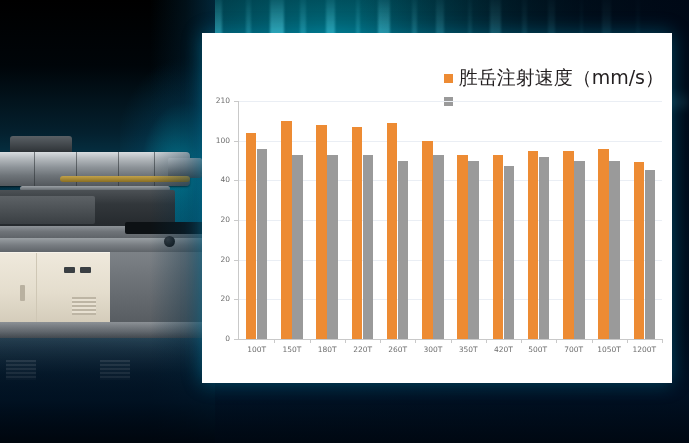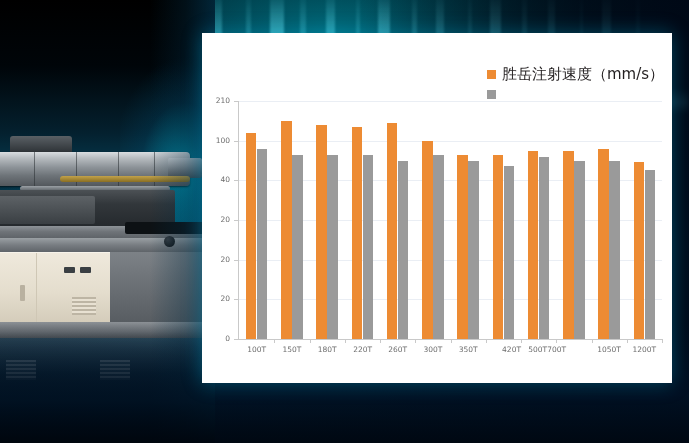--- a/index.html
+++ b/index.html
@@ -95,21 +95,21 @@
     background:#ffffff;
     box-shadow:0 0 18px rgba(0,180,230,.35);
   }
   .plot{position:absolute;left:0;top:0;width:470px;height:350px;}
 
   .legend{position:absolute;right:8px;top:32px;text-align:left;}
   .legend-row{display:flex;align-items:center;margin-bottom:6px;white-space:nowrap;}
   .lg-swatch{width:9px;height:9px;margin-right:6px;flex:0 0 auto;}
   .lg-swatch.o{background:#ED8B33;}
   .lg-swatch.g{background:#9A9A9A;}
-  .lg-text{font-size:15px;color:#231f20;letter-spacing:0;font-family:"DejaVu Sans","Liberation Sans",sans-serif;}
+  .lg-text{font-size:19px;color:#231f20;letter-spacing:0;font-family:"DejaVu Sans","Liberation Sans",sans-serif;}
 
   
   .axis-y{position:absolute;left:36px;top:68px;width:1px;height:239px;background:#c9c9c9;}
   .axis-x{position:absolute;left:36px;top:306px;width:424px;height:1px;background:#c9c9c9;}
   .gridline{position:absolute;left:37px;width:423px;height:1px;background:#eaeef4;}
   .ytick{position:absolute;left:32px;width:4px;height:1px;background:#c9c9c9;}
   .ylabel{position:absolute;left:0;width:28px;text-align:right;font-size:7.5px;color:#6d6d6d;
     font-family:"DejaVu Sans","Liberation Sans",sans-serif;}
   .xtick{position:absolute;top:306px;width:1px;height:4px;background:#c9c9c9;}
 
@@ -285,25 +285,25 @@
           <div class="xlab" style="left: 107.5px; width: 35.25px;">180T</div>
           <div class="xtick" style="left: 178px;"></div>
           <div class="xlab" style="left: 143px; width: 35.25px;">220T</div>
           <div class="xtick" style="left: 213.25px;"></div>
           <div class="xlab" style="left: 178px; width: 35.25px;">260T</div>
           <div class="xtick" style="left: 248.5px;"></div>
           <div class="xlab" style="left: 213.25px; width: 35.25px;">300T</div>
           <div class="xtick" style="left: 283.75px;"></div>
           <div class="xlab" style="left: 248.5px; width: 35.25px;">350T</div>
           <div class="xtick" style="left: 319px;"></div>
-          <div class="xlab" style="left: 283.75px; width: 35.25px; text-align: right;">420T</div>
+          <div class="xlab" style="left: 283.75px; width: 35.25px;">420T</div>
           <div class="xtick" style="left: 354.25px;"></div>
           <div class="xlab" style="left: 318px; width: 35.25px;">500T</div>
           <div class="xtick" style="left: 389.5px;"></div>
-          <div class="xlab" style="left: 337px; width: 35.25px;">700T</div>
+          <div class="xlab" style="left: 354px; width: 35.25px;">700T</div>
           <div class="xtick" style="left: 424.75px;"></div>
           <div class="xlab" style="left: 389.5px; width: 35.25px;">1050T</div>
           <div class="xtick" style="left: 460px;"></div>
           <div class="xlab" style="left: 424.75px; width: 35.25px;">1200T</div>
         </div>
 
     </div>
   </div>
 
 </div>

